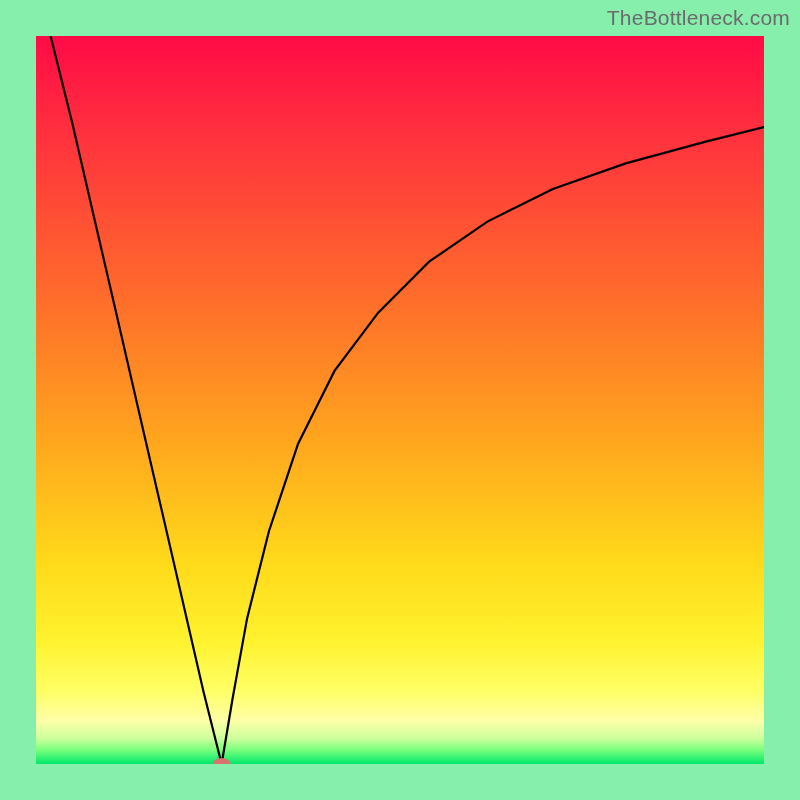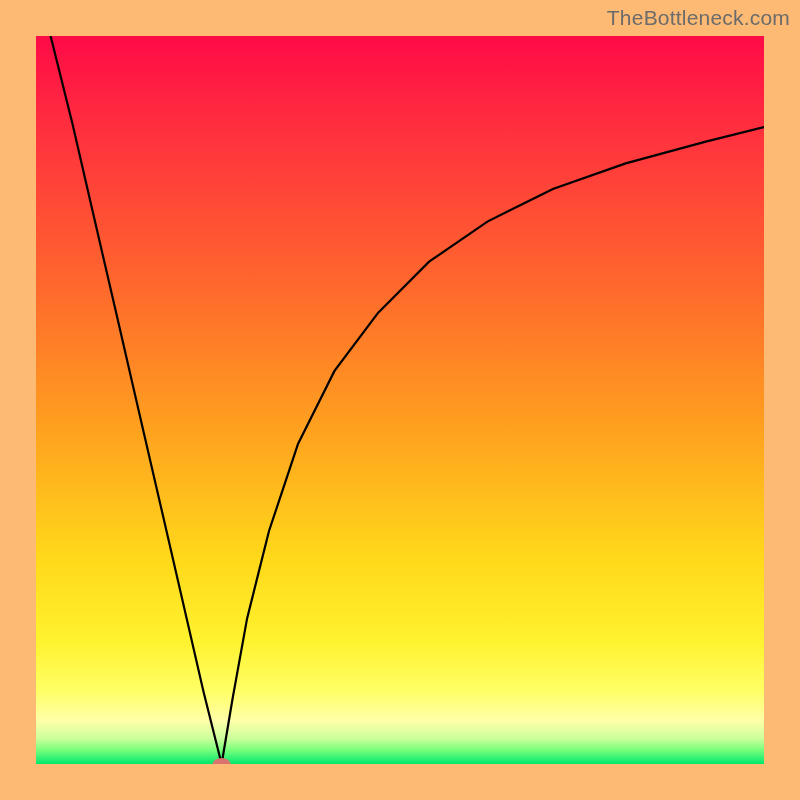--- a/index.html
+++ b/index.html
@@ -8,21 +8,21 @@
     width: 800px;
     height: 800px;
     overflow: hidden;
     background: #000;
     font-family: Arial, Helvetica, sans-serif;
   }
   .frame {
     position: relative;
     width: 800px;
     height: 800px;
-    background: #fdba74;
+    background: #86efac;
   }
   .plot-area {
     position: absolute;
     left: 36px;
     top: 36px;
     width: 728px;
     height: 728px;
     
     background: linear-gradient(
       to bottom,

